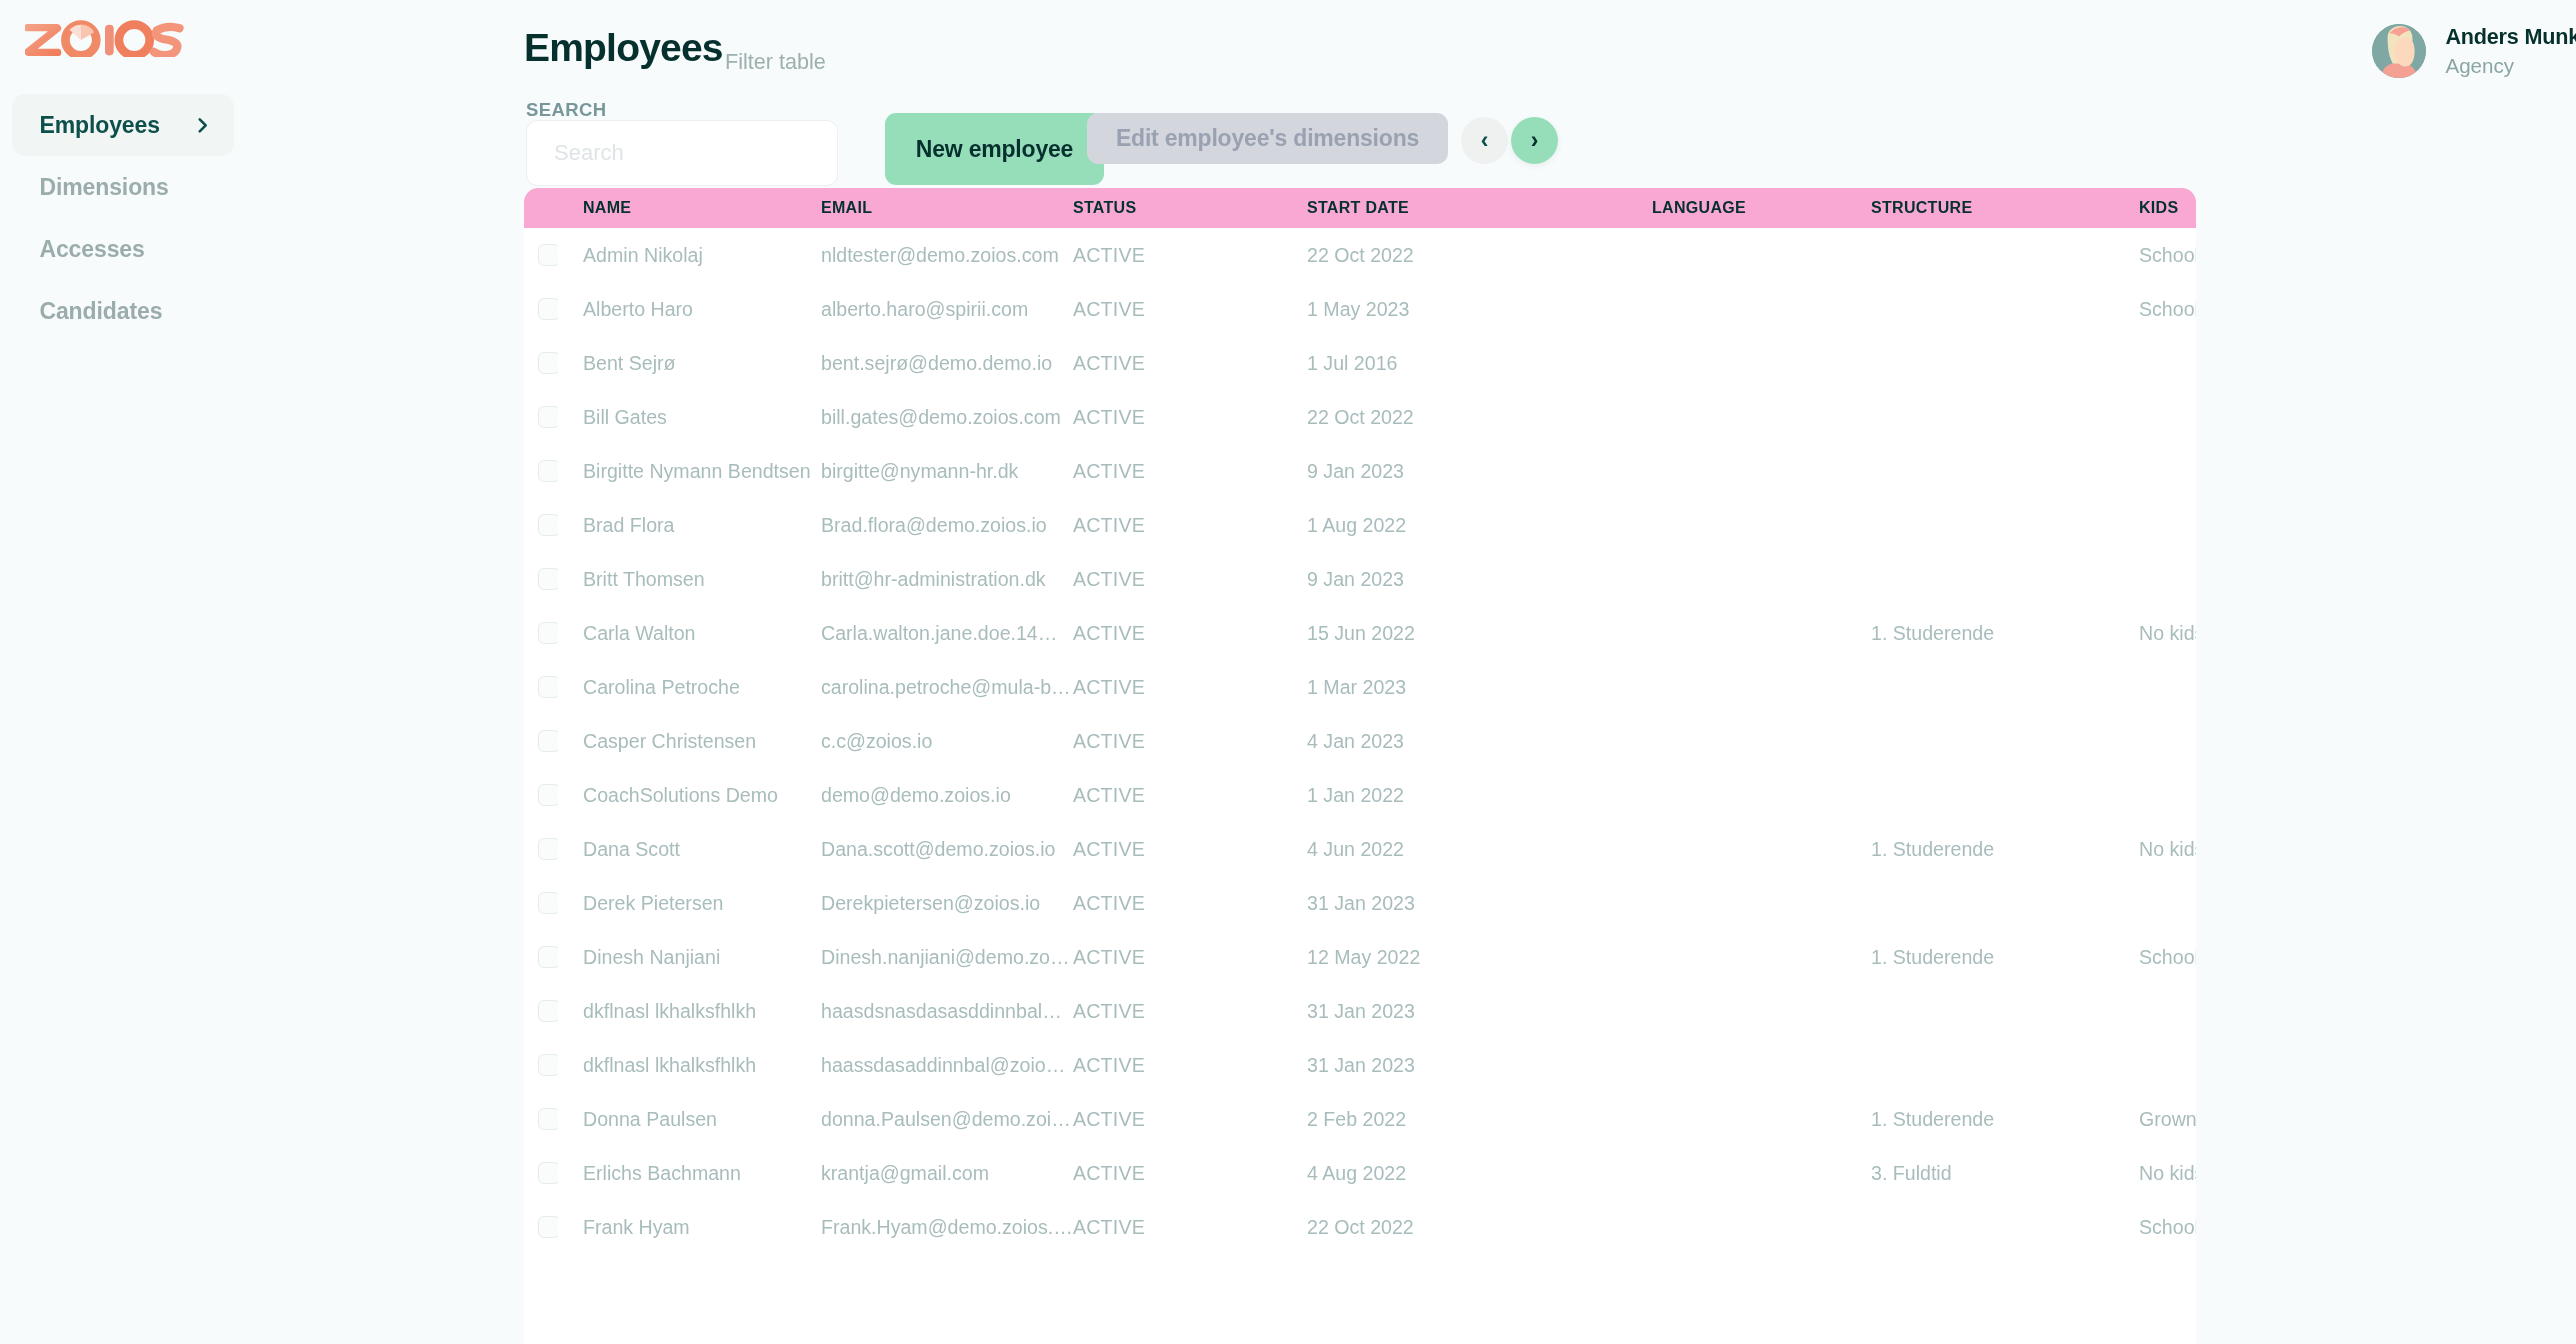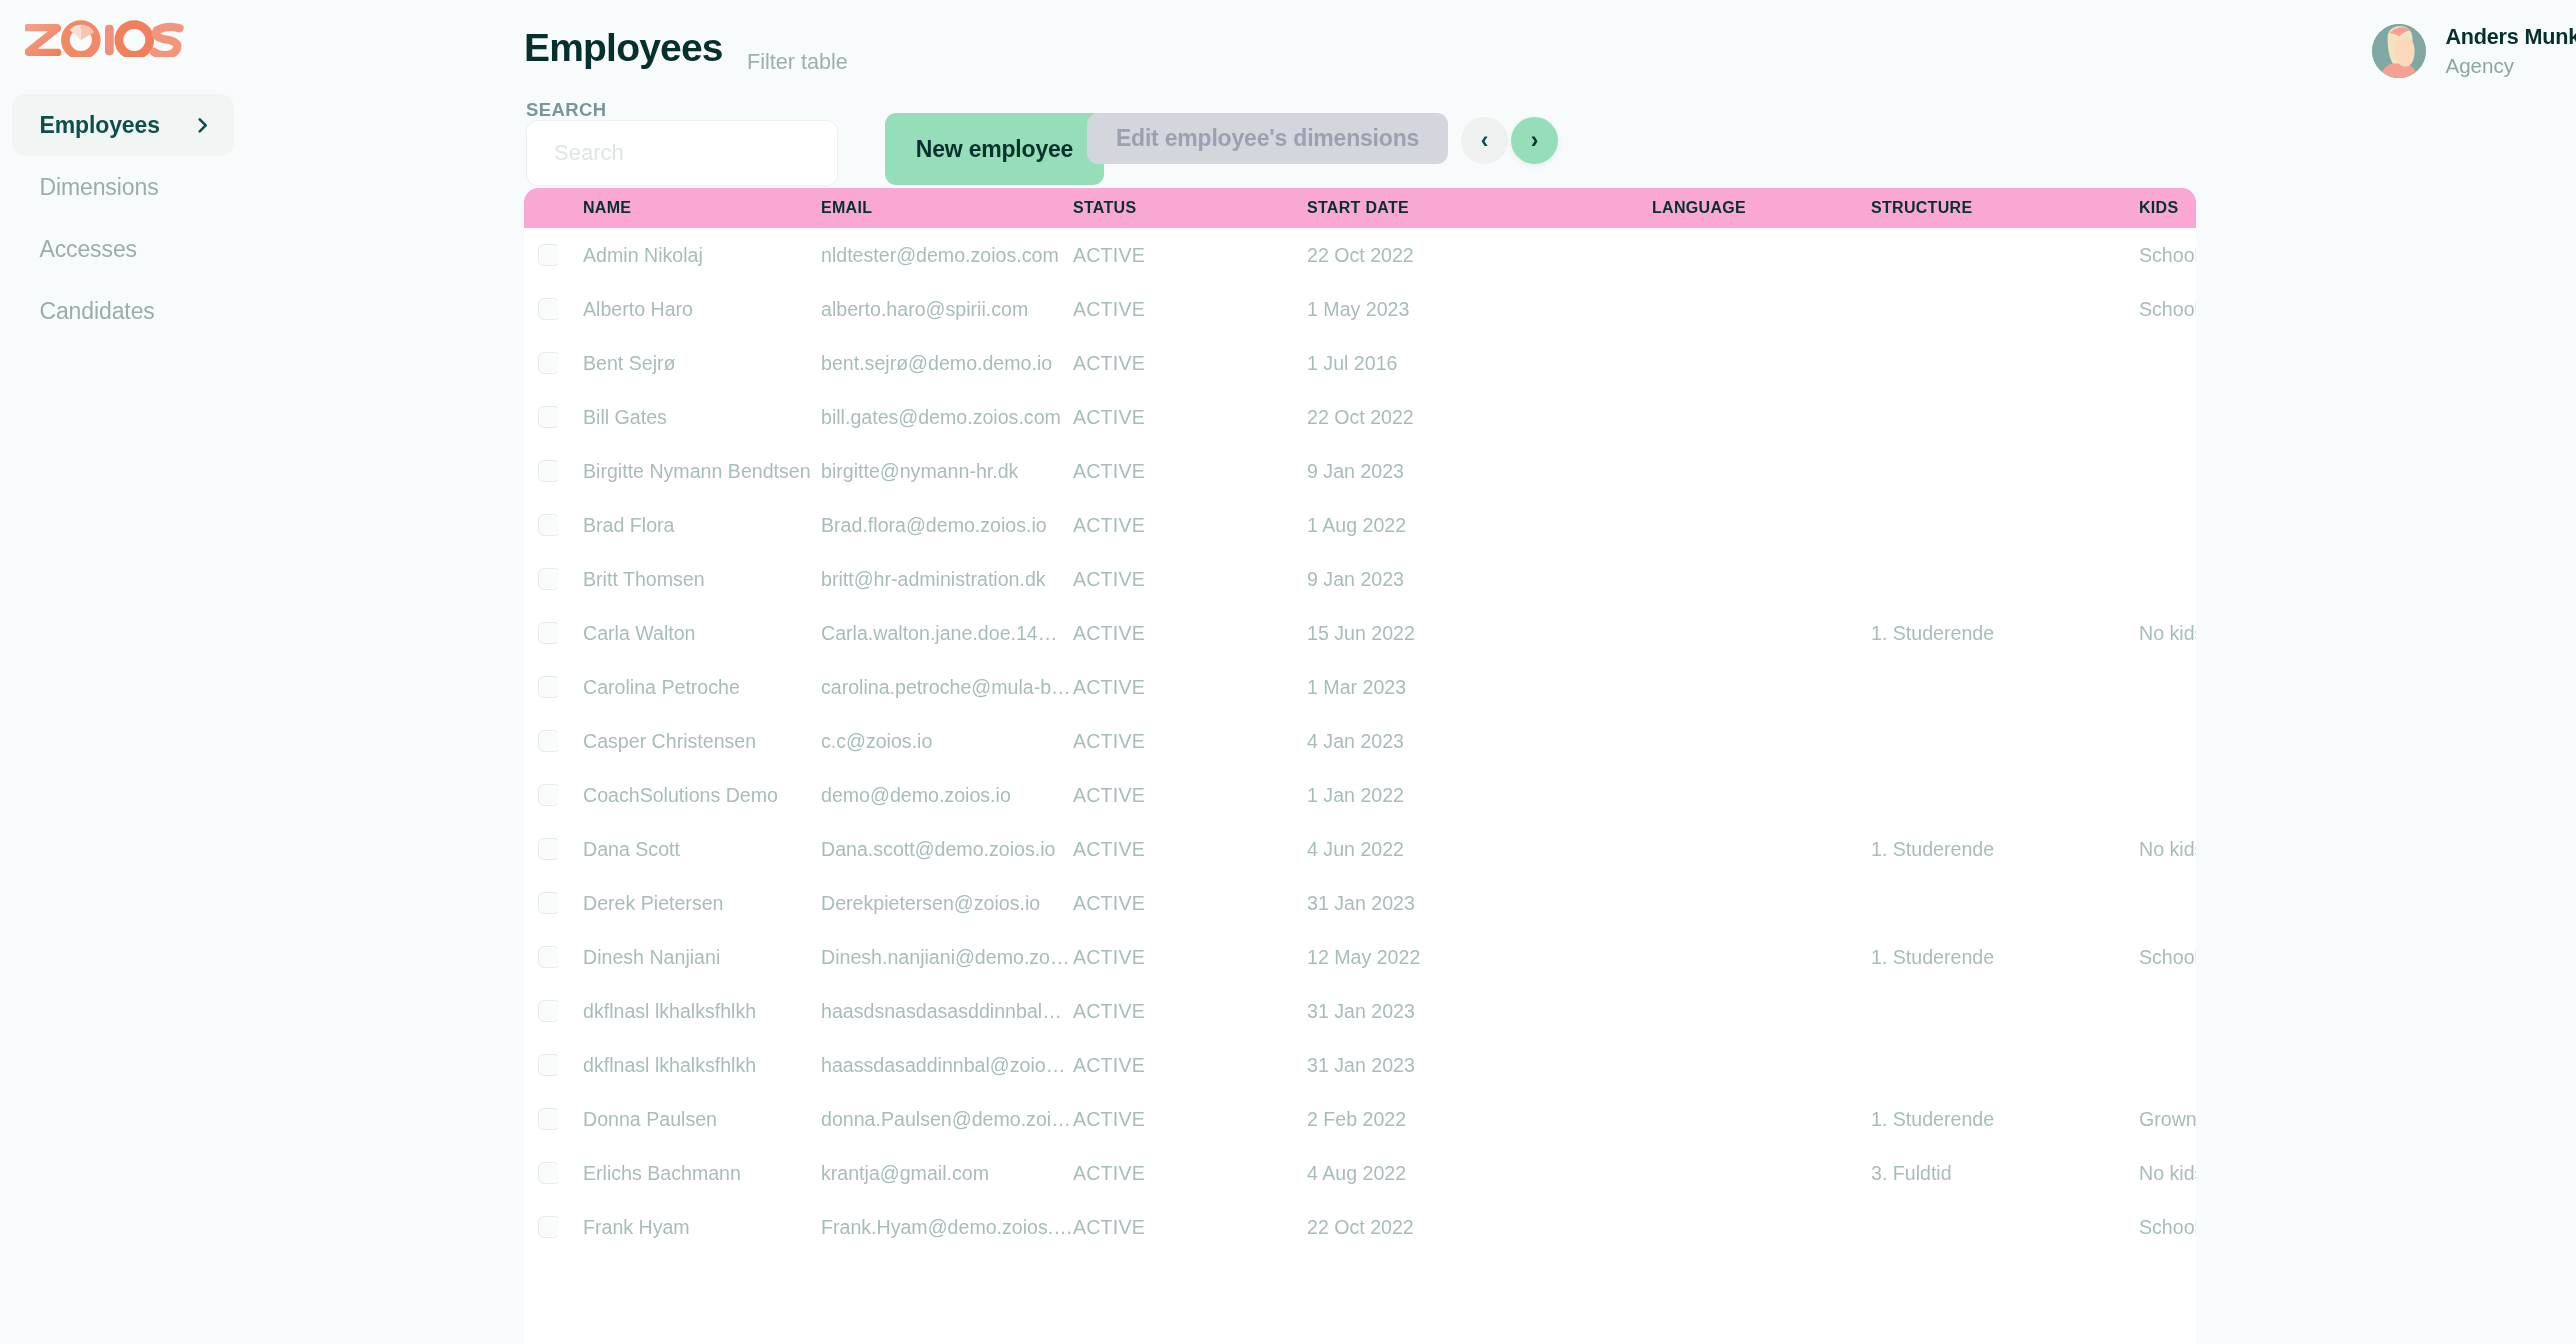--- a/index.html
+++ b/index.html
@@ -13,31 +13,31 @@
 
   
   #sidebar { position: absolute; left: 0; top: 0; width: 515px; height: 1345px; }
   #logo { position: absolute; left: 25px; top: 19.6px; width: 160px; height: 37px; }
   .nav-list { position: absolute; left: 12.4px; top: 94px; width: 222px; }
   .nav-item {
     position: relative; height: 62px; display: flex; align-items: center;
     padding: 0 21.6px 0 27px; border-radius: 13.4px;
   }
   .nav-item.active { background: #f1f5f4; }
-  .nav-label { font-size: 23px; font-weight: 400; color: #9bacac; letter-spacing: -0.1px; }
+  .nav-label { font-size: 23px; font-weight: 700; color: #9bacac; letter-spacing: -0.1px; }
   .nav-item.active .nav-label { color: #0c4f4b; font-weight: 700; }
   .nav-chevron { margin-left: auto; width: 20.6px; height: 20.6px; display: block; }
 
   
   #page-title {
     position: absolute; left: 524px; top: 26px;
     font-size: 39px; font-weight: 700; color: #06302e; letter-spacing: -0.8px;
   }
   #filter-table {
-    position: absolute; left: 747px; top: 49px;
+    position: absolute; left: 725px; top: 49px;
     font-size: 21.6px; color: #9db0af; font-weight: 400;
   }
   #search-label {
     position: absolute; left: 526px; top: 99px;
     font-size: 18.5px; font-weight: 700; color: #79979a; letter-spacing: 0.4px;
   }
   #search-input {
     position: absolute; left: 526px; top: 120px; width: 312px; height: 66px;
     background: #ffffff; border: 1px solid #eceff0; border-radius: 11.3px;
     font-family: "Liberation Sans", sans-serif;

